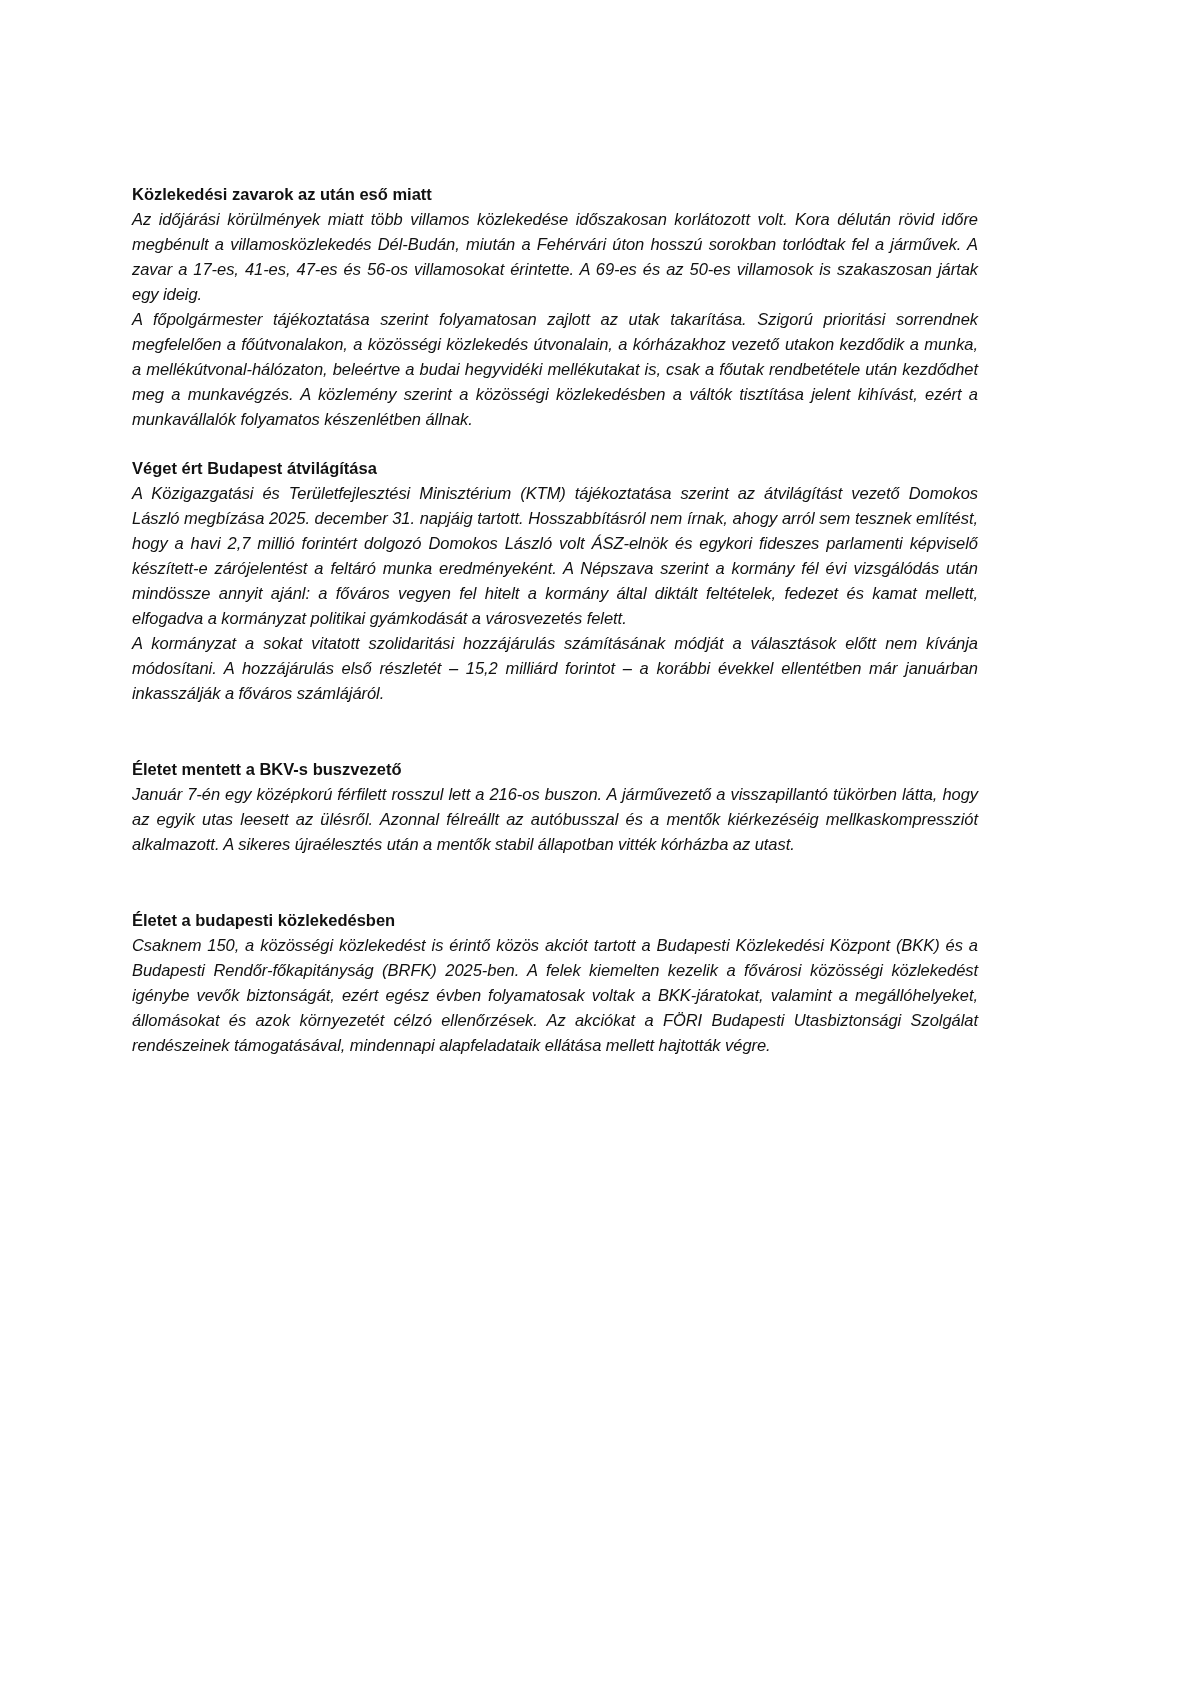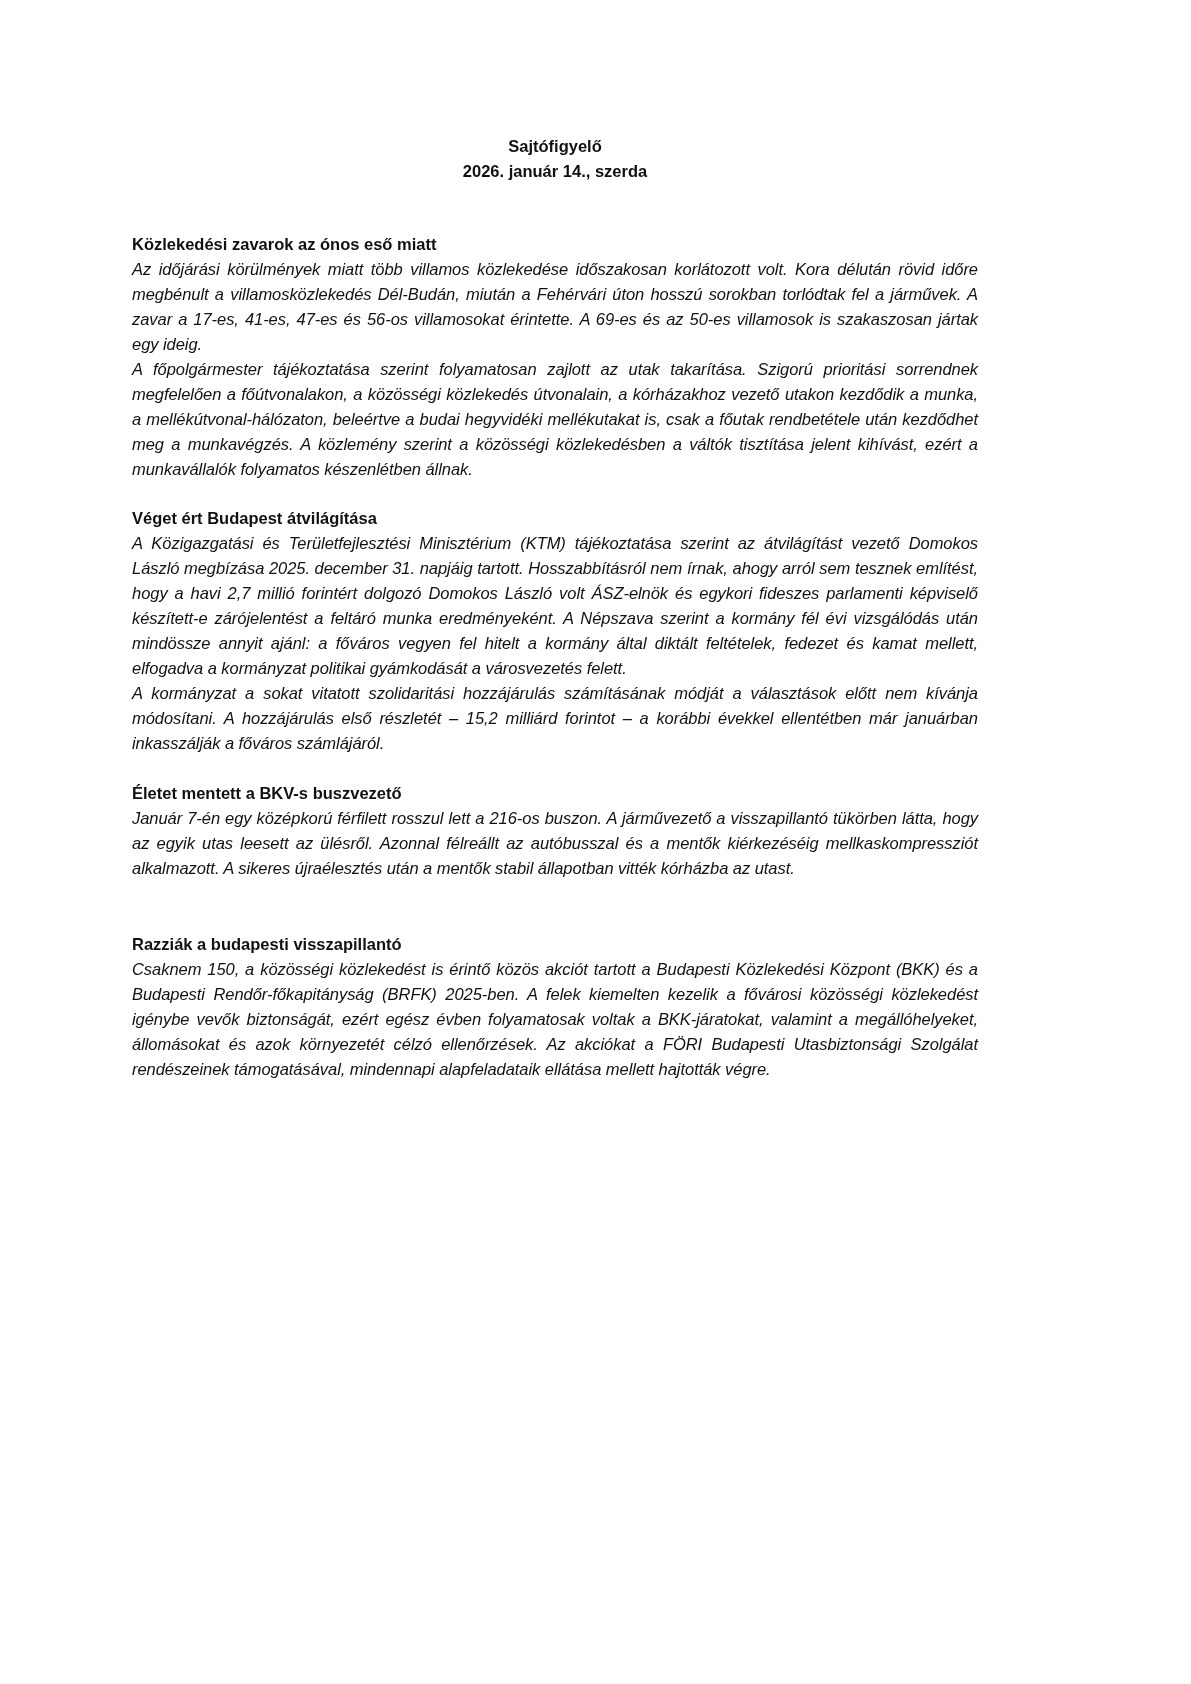--- a/index.html
+++ b/index.html
@@ -5,46 +5,42 @@
   html, body { margin: 0; padding: 0; background: #ffffff; }
   body { width: 1191px; height: 1684px; position: relative; overflow: hidden;
          font-family: "Liberation Sans", "DejaVu Sans", sans-serif; color: #111111; }
   .page { position: absolute; left: 132px; top: 134px; width: 846px; }
   .header { text-align: center; font-weight: bold; font-size: 16.5px; line-height: 25px; }
   .section { margin: 0; }
   .section-title { font-weight: bold; font-size: 16.5px; line-height: 25px; margin: 0; }
   .para { font-size: 16.5px; line-height: 25px; text-align: justify; margin: 0; letter-spacing: -0.05px; font-style: italic; }
   .s1 { margin-top: 48px; }
   .s2 { margin-top: 24px; }
-  .s3 { margin-top: 25px; }
+  .s3 { margin-top: 51px; }
   .s4 { margin-top: 51px; }
 </style>
 </head>
 <body>
 
 <div class="page">
-  <div class="header">
-    <div>Sajtófigyelő</div>
-    <div>2026. január 14., szerda</div>
-  </div>
 
   <div class="section s1">
-    <p class="section-title">Közlekedési zavarok az ónos eső miatt</p>
+    <p class="section-title">Közlekedési zavarok az után eső miatt</p>
     <p class="para">Az időjárási körülmények miatt több villamos közlekedése időszakosan korlátozott volt. Kora délután rövid időre megbénult a villamosközlekedés Dél-Budán, miután a Fehérvári úton hosszú sorokban torlódtak fel a járművek. A zavar a 17-es, 41-es, 47-es és 56-os villamosokat érintette. A 69-es és az 50-es villamosok is szakaszosan jártak egy ideig.</p>
     <p class="para">A főpolgármester tájékoztatása szerint folyamatosan zajlott az utak takarítása. Szigorú prioritási sorrendnek megfelelően a főútvonalakon, a közösségi közlekedés útvonalain, a kórházakhoz vezető utakon kezdődik a munka, a mellékútvonal-hálózaton, beleértve a budai hegyvidéki mellékutakat is, csak a főutak rendbetétele után kezdődhet meg a munkavégzés. A közlemény szerint a közösségi közlekedésben a váltók tisztítása jelent kihívást, ezért a munkavállalók folyamatos készenlétben állnak.</p>
   </div>
 
   <div class="section s2">
     <p class="section-title">Véget ért Budapest átvilágítása</p>
     <p class="para">A Közigazgatási és Területfejlesztési Minisztérium (KTM) tájékoztatása szerint az átvilágítást vezető Domokos László megbízása 2025. december 31. napjáig tartott. Hosszabbításról nem írnak, ahogy arról sem tesznek említést, hogy a havi 2,7 millió forintért dolgozó Domokos László volt ÁSZ-elnök és egykori fideszes parlamenti képviselő készített-e zárójelentést a feltáró munka eredményeként. A Népszava szerint a kormány fél évi vizsgálódás után mindössze annyit ajánl: a főváros vegyen fel hitelt a kormány által diktált feltételek, fedezet és kamat mellett, elfogadva a kormányzat politikai gyámkodását a városvezetés felett.</p>
     <p class="para">A kormányzat a sokat vitatott szolidaritási hozzájárulás számításának módját a választások előtt nem kívánja módosítani. A hozzájárulás első részletét – 15,2 milliárd forintot – a korábbi évekkel ellentétben már januárban inkasszálják a főváros számlájáról.</p>
   </div>
 
   <div class="section s3">
     <p class="section-title">Életet mentett a BKV-s buszvezető</p>
     <p class="para">Január 7-én egy középkorú férfilett rosszul lett a 216-os buszon. A járművezető a visszapillantó tükörben látta, hogy az egyik utas leesett az ülésről. Azonnal félreállt az autóbusszal és a mentők kiérkezéséig mellkaskompressziót alkalmazott. A sikeres újraélesztés után a mentők stabil állapotban vitték kórházba az utast.</p>
   </div>
 
   <div class="section s4">
-    <p class="section-title">Razziák a budapesti visszapillantó</p>
+    <p class="section-title">Életet a budapesti közlekedésben</p>
     <p class="para">Csaknem 150, a közösségi közlekedést is érintő közös akciót tartott a Budapesti Közlekedési Központ (BKK) és a Budapesti Rendőr-főkapitányság (BRFK) 2025-ben. A felek kiemelten kezelik a fővárosi közösségi közlekedést igénybe vevők biztonságát, ezért egész évben folyamatosak voltak a BKK-járatokat, valamint a megállóhelyeket, állomásokat és azok környezetét célzó ellenőrzések. Az akciókat a FÖRI Budapesti Utasbiztonsági Szolgálat rendészeinek támogatásával, mindennapi alapfeladataik ellátása mellett hajtották végre.</p>
   </div>
 </div>
 
 </body></html>

